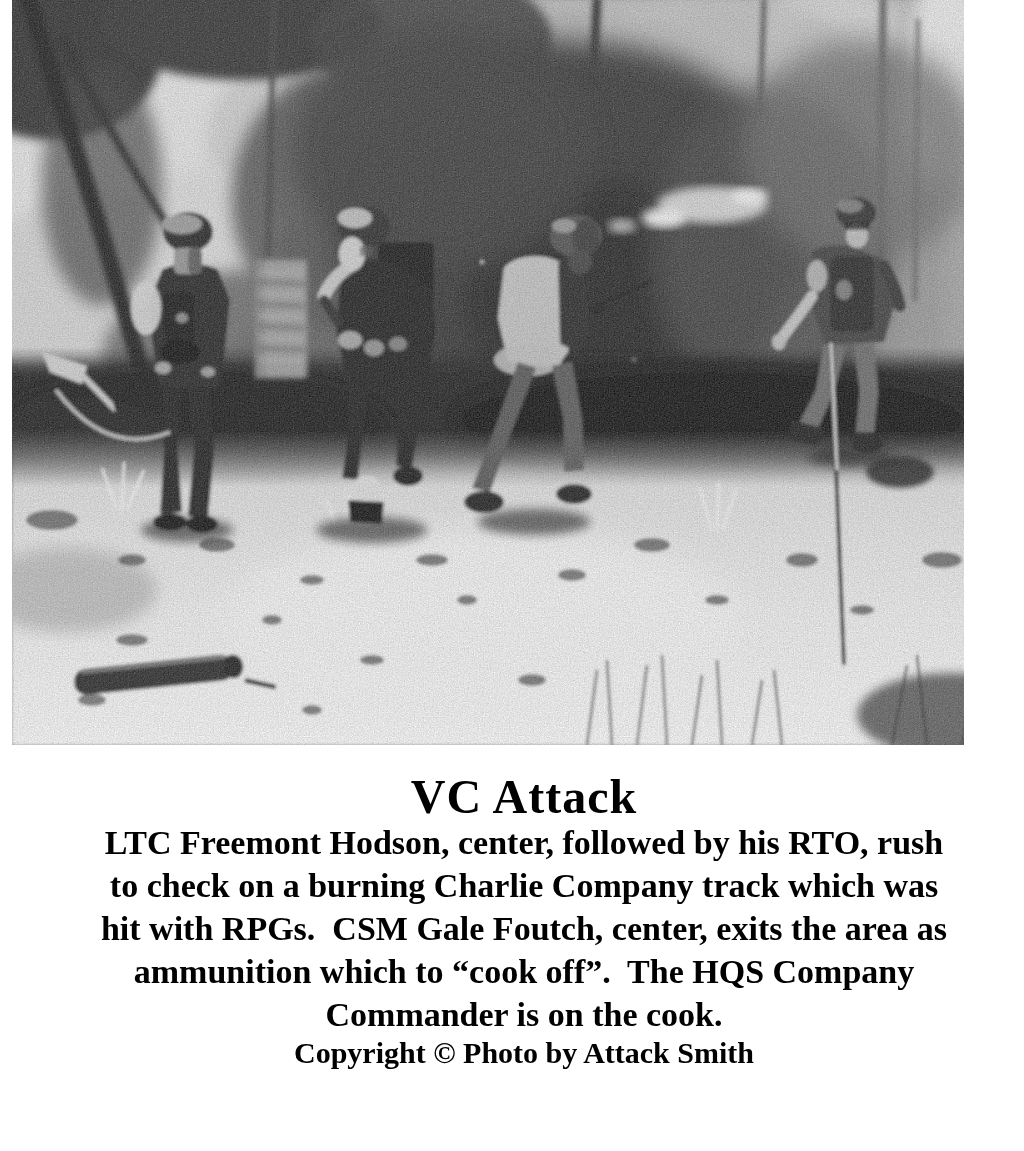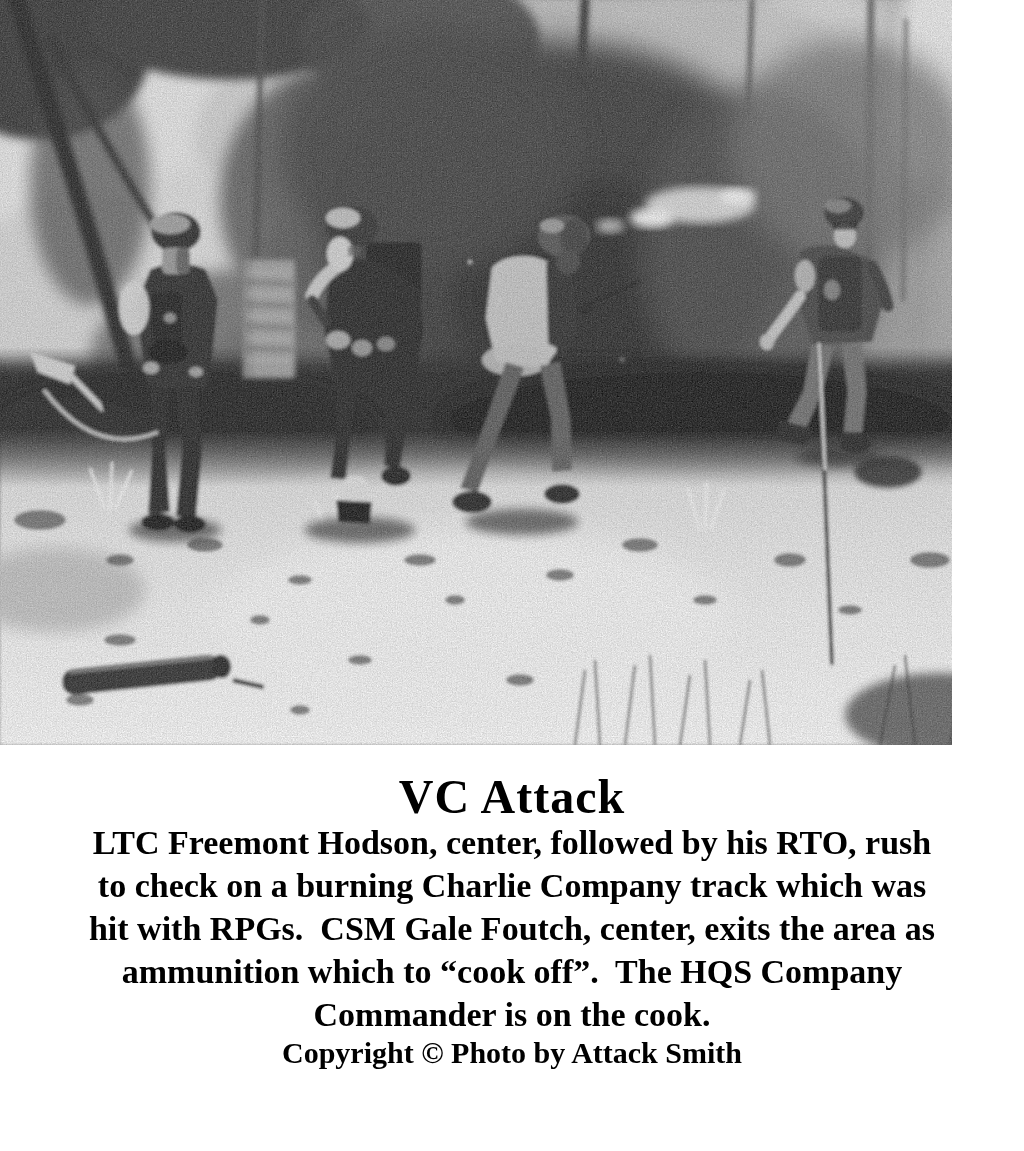--- a/index.html
+++ b/index.html
@@ -1,19 +1,20 @@
 <!DOCTYPE html>
 <html><head>
 <meta charset="utf-8">
 <style>
   html, body { margin:0; padding:0; background:#ffffff; }
   .page {
     position:relative; width:952px; height:1151px;
     background:#ffffff; overflow:hidden;
     font-family:"Liberation Serif","DejaVu Serif",serif;
+    padding-left:12px;
   }
   figure { margin:0; padding:0; }
   .photo {
     width:1024px; height:745px; line-height:0;
     background:#9a9a9a; overflow:hidden;
   }
   .photo svg { display:block; }
   .caption {
     width:1024px; text-align:center; color:#000000; font-weight:700;
   }

